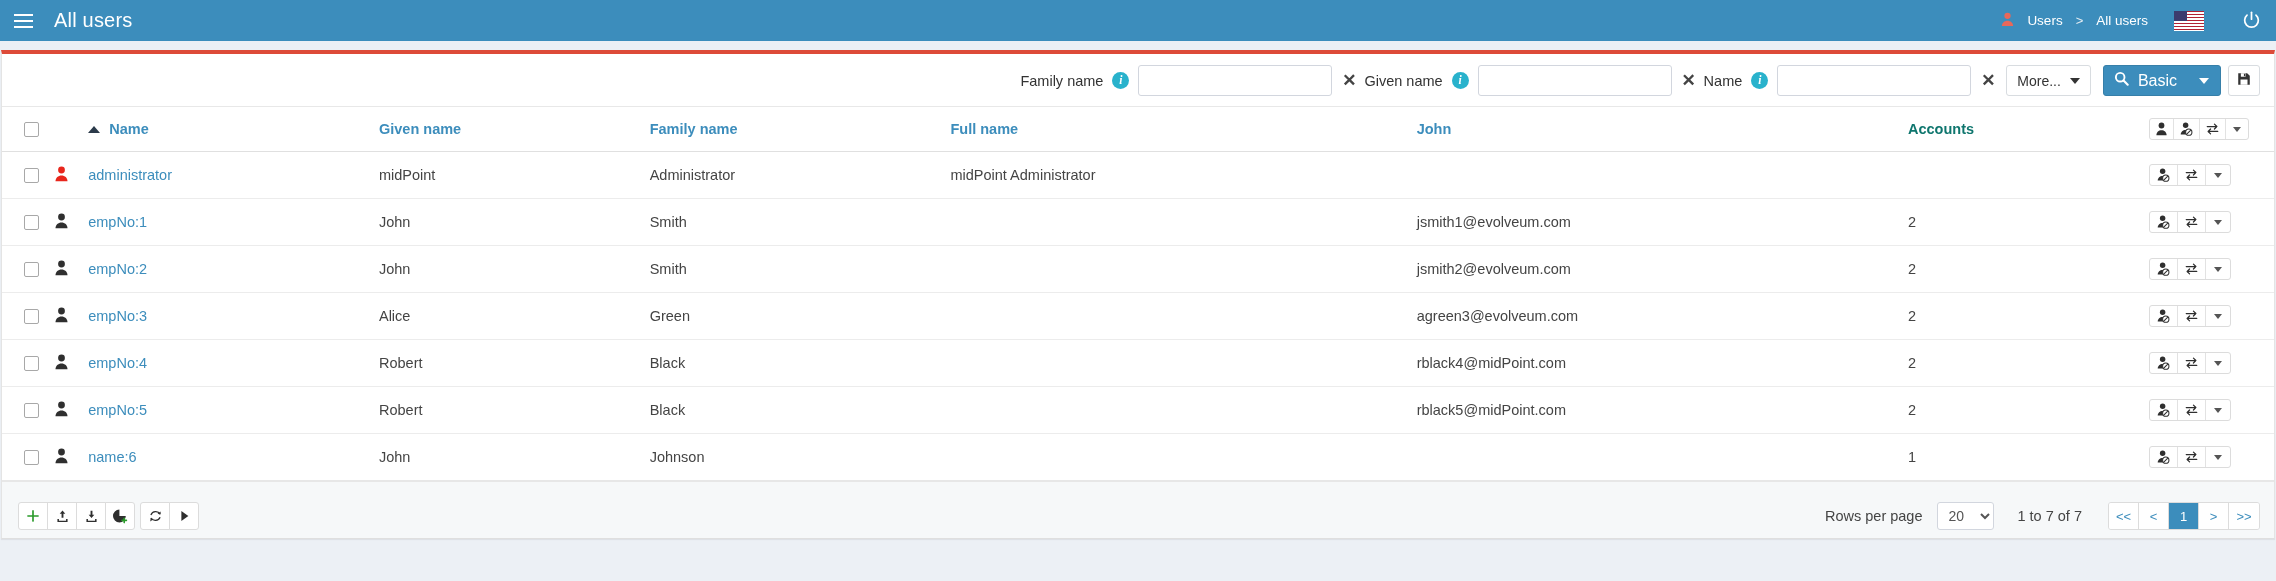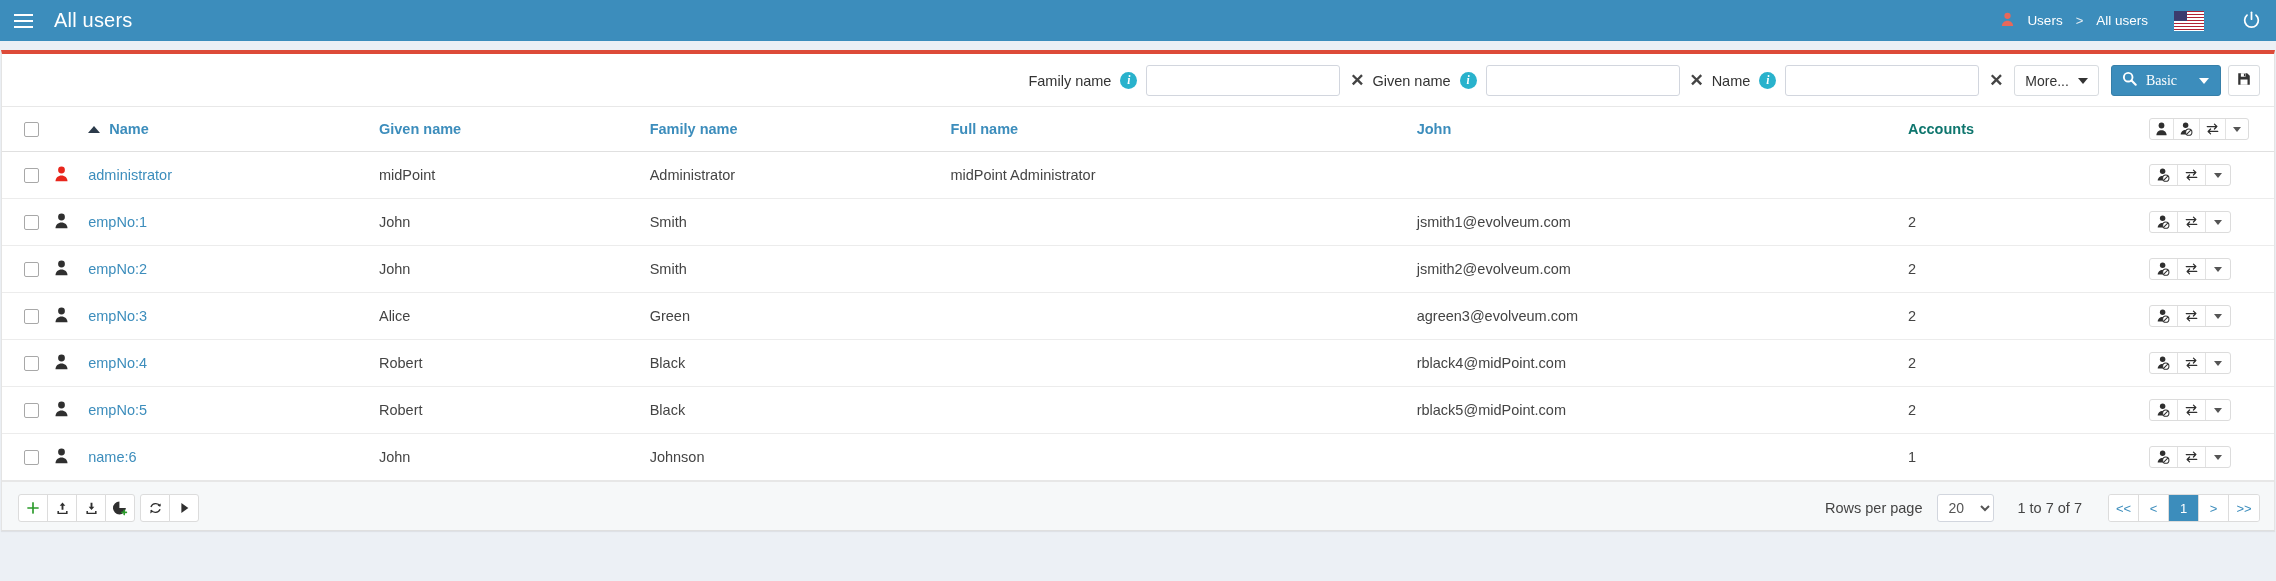--- a/index.html
+++ b/index.html
@@ -171,28 +171,28 @@
     border-top: 6px solid #333333;
     display: inline-block;
   }
   .caret.white { border-top-color: #ffffff; }
   .btn-basic {
     height: 31px;
     background: #3c8dbc;
     border: 1px solid #367fa9;
     border-radius: 3px;
     color: #ffffff;
-    font-size: 14px;
+    font-size: 16px;
     padding: 0 11px 0 10px;
     display: inline-flex;
     align-items: center;
     gap: 9px;
     cursor: pointer;
     margin-left: 12px;
-    font-family: Liberation Serif, serif;
+    font-family: Liberation Sans, sans-serif;
   }
   .btn-basic .sep {
     display: inline-block; width: 4px;
   }
   .btn-save {
     height: 31px; width: 32px;
     border: 1px solid #d8dce0;
     background: #ffffff;
     border-radius: 3px;
     display: inline-flex;
@@ -298,21 +298,21 @@
     cursor: pointer;
   }
   .row-actions > div:last-child { border-right: 0; padding: 3px 8px; }
 
   
   .tfoot {
     background: #f6f8f9;
     border-top: 1px solid #e7e7e7;
     display: flex;
     align-items: center;
-    padding: 12px 14px 8px 16px;
+    padding: 20px 14px 8px 16px;
     min-height: 44px;
   }
   .foot-btns {
     display: inline-flex;
     align-items: stretch;
   }
   .foot-btns .fb {
     width: 30px; height: 28px;
     border: 1px solid #dcdcdc;
     background: #ffffff;

